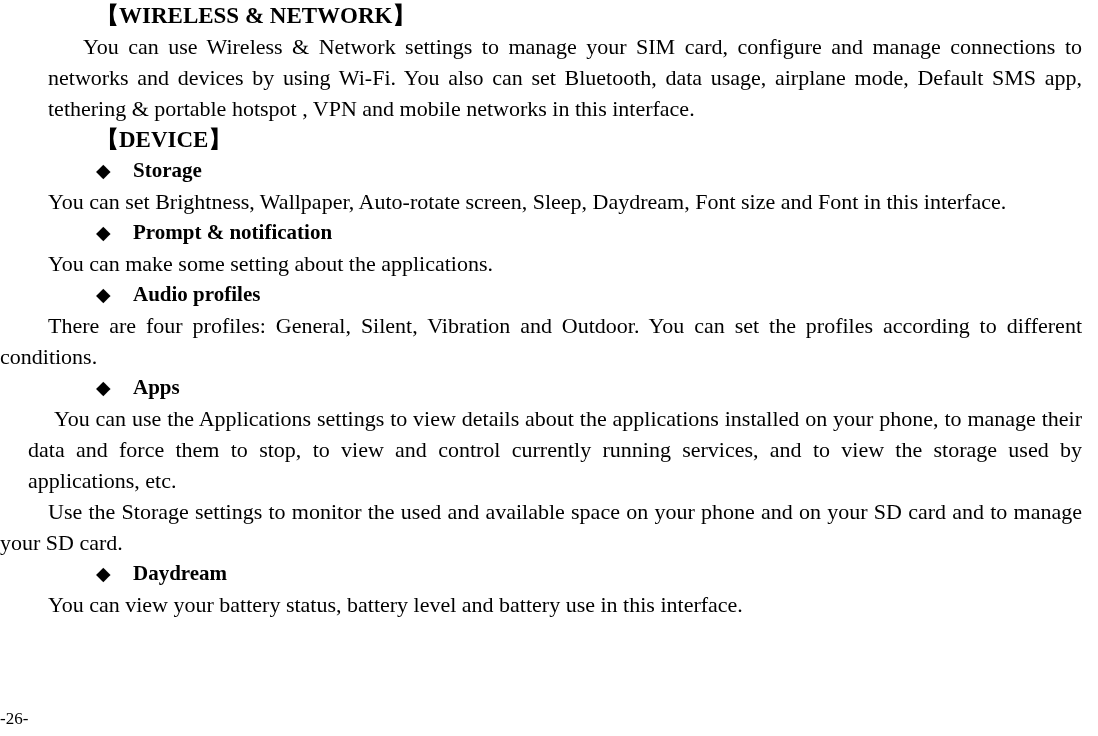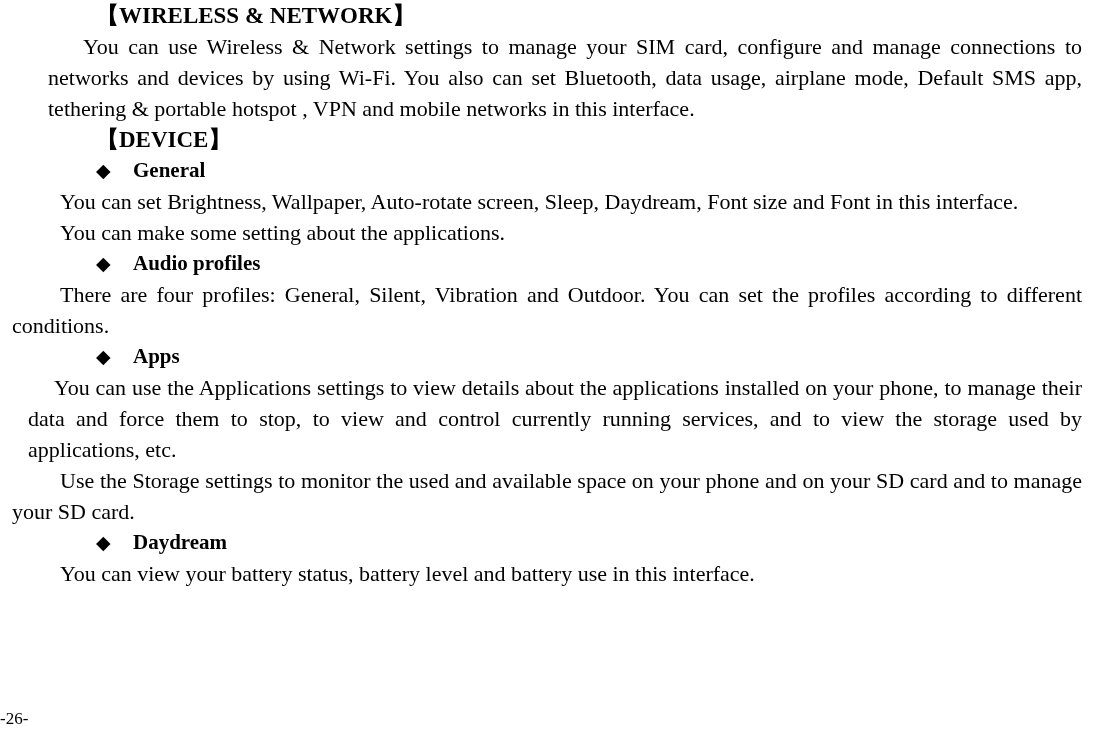--- a/index.html
+++ b/index.html
@@ -65,21 +65,21 @@
     font-size: 22px;
     line-height: 31px;
     text-align: justify;
     text-justify: inter-word;
     padding: 0;
   }
   .para-last-line-left {
     text-align-last: left;
   }
   .ind-26   { margin-left: 0px;  text-indent: 26px; padding-left: 28px; }
-  .ind-48   { margin-left: 0px;  text-indent: 48px; padding-left: 12px; }
+  .ind-48   { margin-left: 0px;  text-indent: 48px; }
   .ml48-i35 { margin-left: 48px; text-indent: 35px; }
   .page-number {
     position: absolute;
     left: 0;
     right: 0;
     top: 708px;
     text-align: left;
     font-size: 17px;
     line-height: 22px;
     color: #000000;
@@ -91,24 +91,27 @@
 <div class="page">
   <div class="content">
 
     <div class="section-heading">【WIRELESS &amp; NETWORK】</div>
 
     <p class="para ml48-i35 para-last-line-left">You can use Wireless &amp; Network settings to manage your SIM card, configure and manage connections to networks and devices by using Wi-Fi. You also can set Bluetooth, data usage, airplane mode, Default SMS app, tethering &amp; portable hotspot , VPN and mobile networks in this interface.</p>
 
     <div class="section-heading">【DEVICE】</div>
 
     <div class="bullet-row">
-      <span class="bullet-glyph">◆</span><span class="bullet-label">General</span>
+      <span class="bullet-glyph">◆</span><span class="bullet-label">Storage</span>
     </div>
     <p class="para ind-48 para-last-line-left">You can set Brightness, Wallpaper, Auto-rotate screen, Sleep, Daydream, Font size and Font in this interface.</p>
 
+    <div class="bullet-row">
+      <span class="bullet-glyph">◆</span><span class="bullet-label">Prompt &amp; notification</span>
+    </div>
     <p class="para ind-48 para-last-line-left">You can make some setting about the applications.</p>
 
     <div class="bullet-row">
       <span class="bullet-glyph">◆</span><span class="bullet-label">Audio profiles</span>
     </div>
     <p class="para ind-48 para-last-line-left">There are four profiles: General, Silent, Vibration and Outdoor. You can set the profiles according to different conditions.</p>
 
     <div class="bullet-row">
       <span class="bullet-glyph">◆</span><span class="bullet-label">Apps</span>
     </div>

